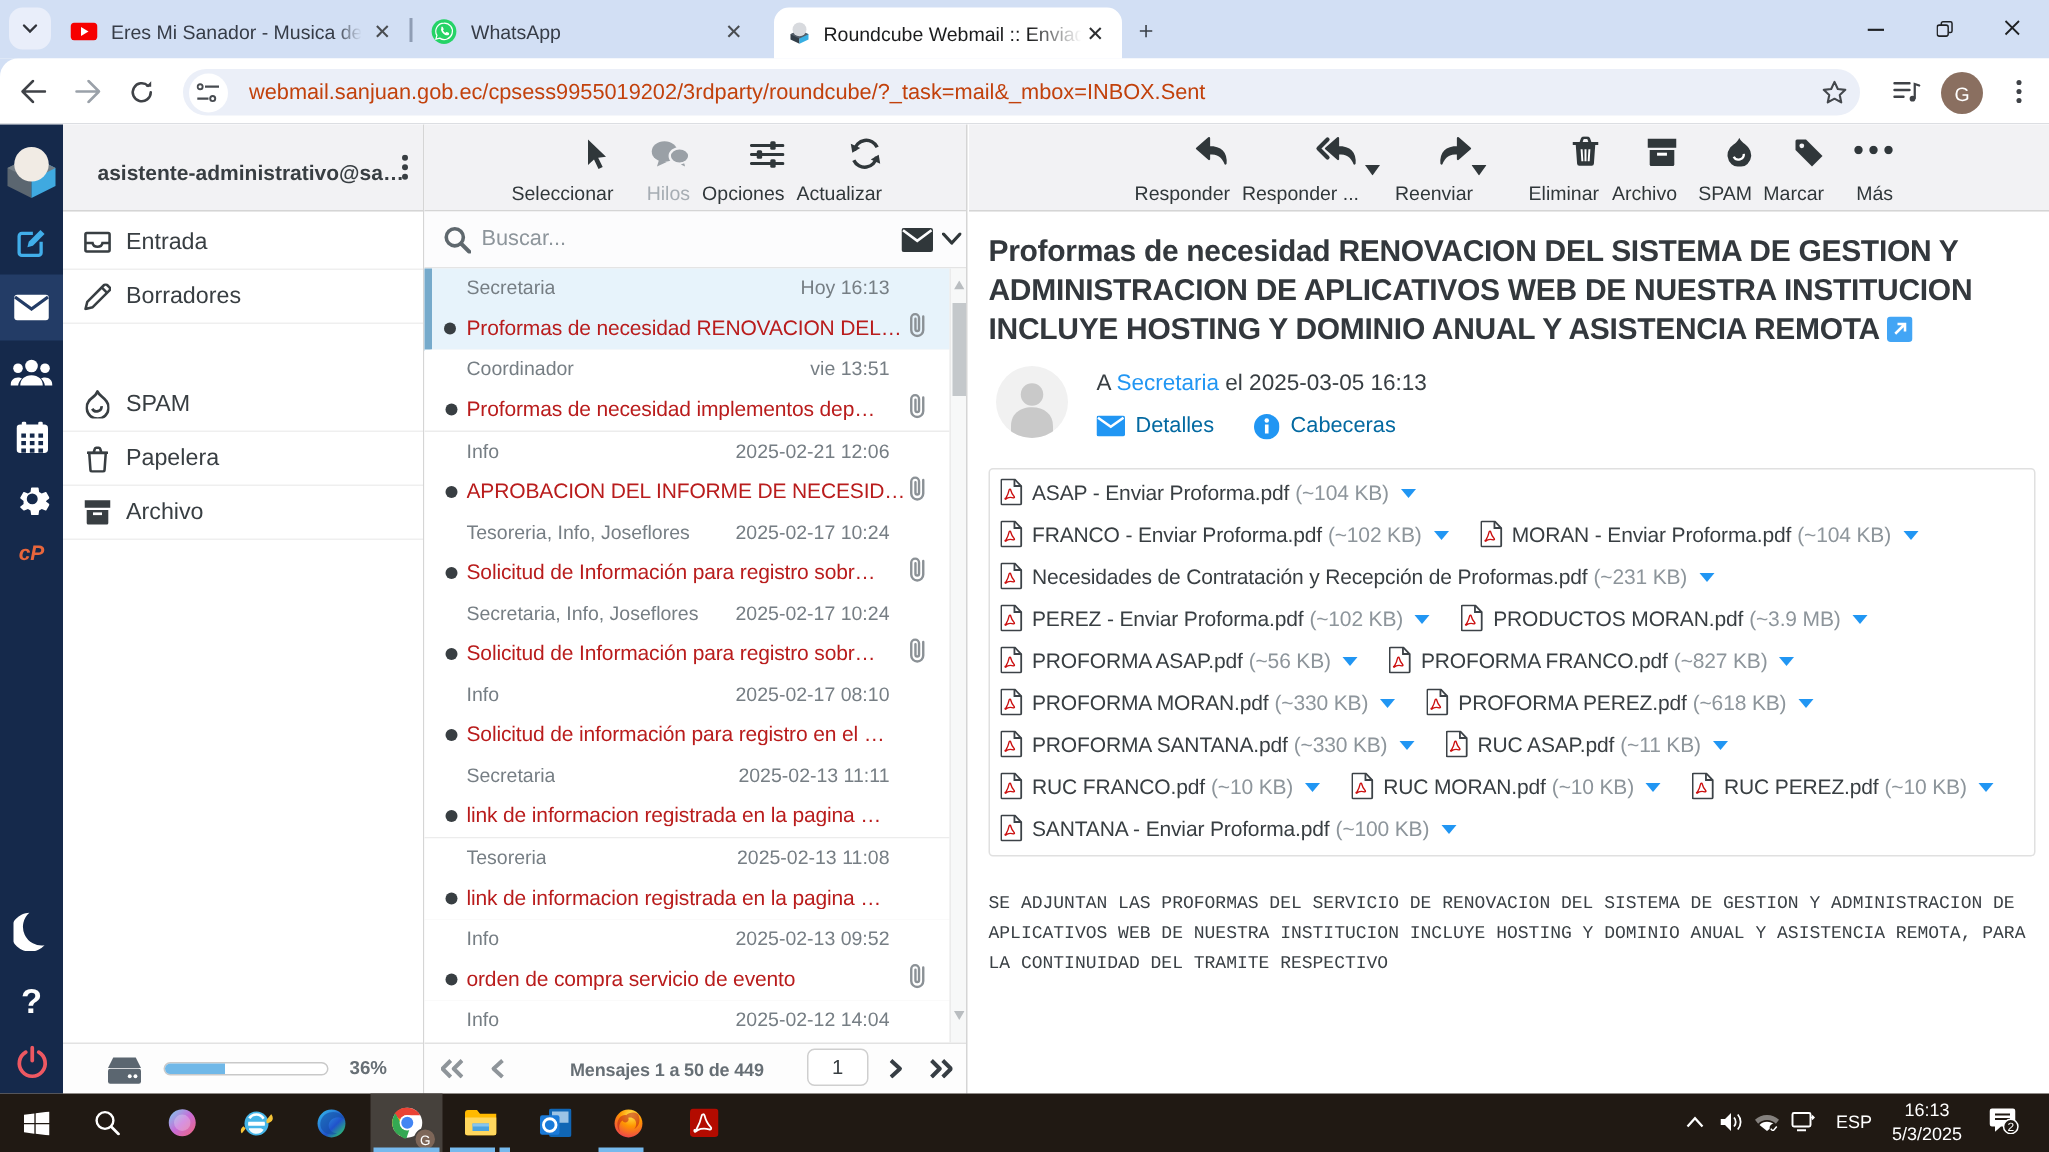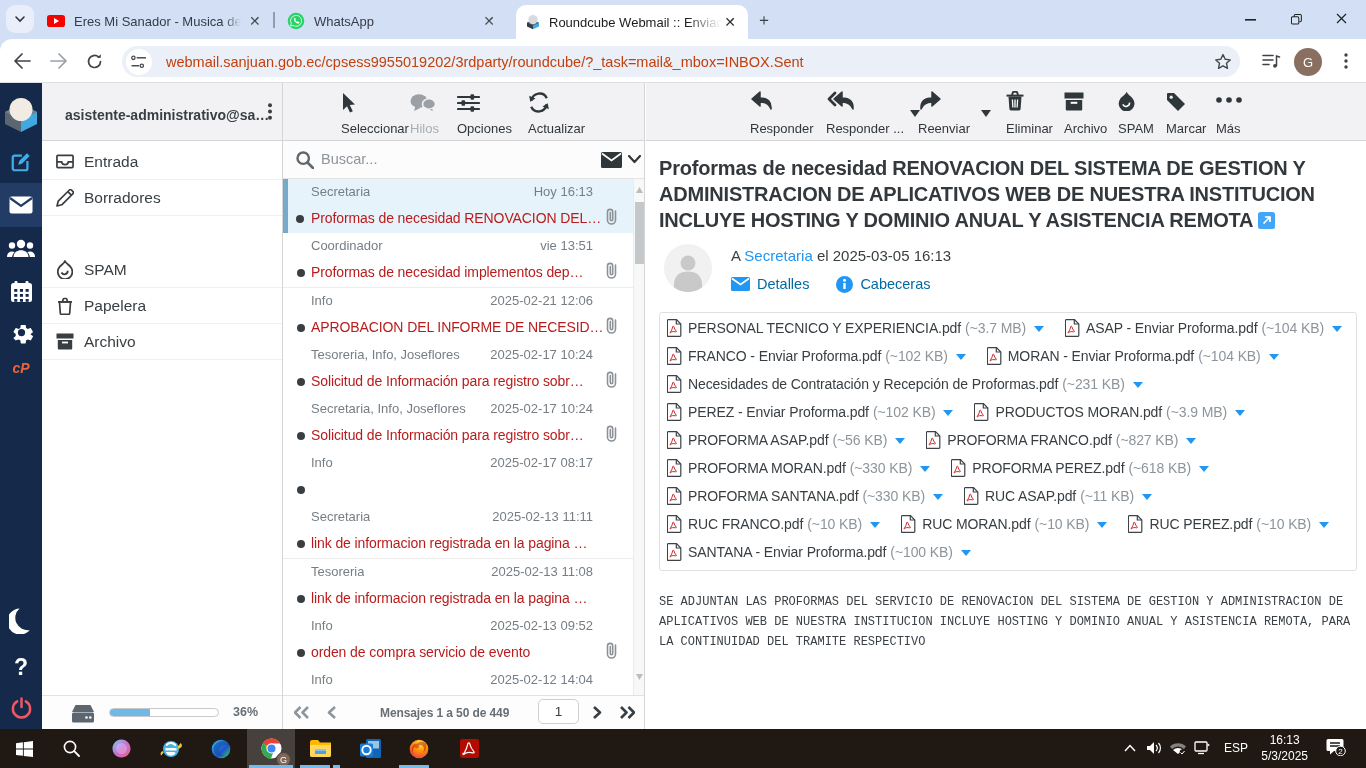--- a/index.html
+++ b/index.html
@@ -24,21 +24,21 @@
 #folders{position:absolute;left:42px;top:0;width:241px;height:646px;background:#fff;border-right:1px solid #d5d5d5}
 #fhead{position:absolute;left:0;top:0;width:100%;height:58px;background:#f2f2f4;border-bottom:1px solid #d5d5d5}
 #fhead .mail{position:absolute;left:23px;top:24px;font-size:14px;font-weight:bold;color:#383e42;width:215px;white-space:nowrap;overflow:hidden}
 .folder{position:absolute;left:0;width:100%;height:36px;border-bottom:1px solid #efefef;display:flex;align-items:center;color:#383e42;font-size:15.5px}
 .folder .fic{width:18px;height:18px;margin-left:14px;margin-right:10px;flex:none;display:flex;align-items:center;justify-content:center}
 .folder.sel{background:#e4f1fa}
 #quota{position:absolute;left:0;bottom:0;width:100%;height:34px;background:#fdfdfd;border-top:1px solid #e2e2e2}
 
 #list{position:absolute;left:283px;top:0;width:362px;height:646px;background:#fff;border-right:1px solid #d5d5d5}
 #ltoolbar{position:absolute;left:0;top:0;width:100%;height:58px;background:#f2f2f4;border-bottom:1px solid #d5d5d5}
-.tbtn{position:absolute;top:0;height:58px;text-align:left;color:#30373a}
+.tbtn{position:absolute;top:0;height:58px;text-align:right;color:#30373a}
 .tbtn .lbl{position:absolute;bottom:5px;width:100%;font-size:13px}
 .tbtn.dis{color:#a6adb3}
 #searchrow{position:absolute;left:0;top:58px;width:100%;height:38px;background:#fcfcfd;border-bottom:1px solid #e4e4e4}
 #searchrow .ph{position:absolute;left:38px;top:10px;font-size:14.5px;color:#8d959b}
 .mrow{position:absolute;left:0;width:352px;height:55px;border-bottom:1px solid #ececec;background:#fff}
 .mrow.sel{background:#e7f3fb;border-left:5px solid #76aacb;width:352px}
 .mrow .frm{position:absolute;left:28px;top:5px;font-size:13px;color:#767e84;max-width:210px;white-space:nowrap;overflow:hidden}
 .mrow.sel .frm{left:23px}
 .mrow .dt{position:absolute;right:42px;top:5px;font-size:13px;color:#767e84}
 .mrow .sbj{position:absolute;left:28px;top:31px;font-size:14px;letter-spacing:-0.1px;color:#b91c1c;width:292px;white-space:nowrap;overflow:hidden}
@@ -386,22 +386,23 @@
         <div class="frm">Secretaria, Info, Joseflores</div>
         <div class="dt">2025-02-17 10:24</div>
         <div class="blt"></div>
         <div class="sbj">Solicitud de Información para registro sobr…</div>
       <svg class="clip" width="17" height="18" viewBox="0 0 17 18">
           <path d="M12.5 4v9a4 4 0 0 1-8 0V5a2.6 2.6 0 0 1 5.2 0v7.5a1.2 1.2 0 0 1-2.4 0V5.5" fill="none" stroke="#8b9196" stroke-width="1.6" stroke-linecap="round"></path>
         </svg>
       </div>
     <div class="mrow" style="top:367px">
         <div class="frm">Info</div>
-        <div class="dt">2025-02-17 08:17</div>
+        <div class="dt">2025-02-17 08:10</div>
         <div class="blt"></div>
+        <div class="sbj">Solicitud de información para registro en el …</div>
       </div>
     <div class="mrow" style="top:421px">
         <div class="frm">Secretaria</div>
         <div class="dt">2025-02-13 11:11</div>
         <div class="blt"></div>
         <div class="sbj">link de informacion registrada en la pagina …</div>
       </div>
     <div class="mrow" style="top:476px">
         <div class="frm">Tesoreria</div>
         <div class="dt">2025-02-13 11:08</div>
@@ -539,30 +540,20 @@
       <span style="margin-left:7px">Cabeceras</span>
     </div>
     <div id="attbox">
         <div class="arow">
           <span class="att">
             <svg width="15" height="18" viewBox="0 0 15 18">
               <path d="M1.2 0.6h8.3L13.8 5v11.6a0.8 0.8 0 0 1-0.8 0.8H1.2a0.8 0.8 0 0 1-0.8-0.8V1.4a0.8 0.8 0 0 1 0.8-0.8z" fill="none" stroke="#3c4247" stroke-width="1.2"></path>
               <path d="M9.3 0.6V5h4.5" fill="none" stroke="#3c4247" stroke-width="1.2"></path>
               <path d="M3.5 13.2c1.2-2 1.9-3.7 2.2-5.5.1-.7 1-.75 1.1-.05.4 1.6 1.2 3.2 2.3 4.3.5.55.2 1.1-.55.9-.9-.3-2-.4-3.1-.15-.7.15-1.3.45-1.8.95-.35.35-.85-.05-.55-.45z" fill="none" stroke="#c11" stroke-width="0.9"></path>
             </svg>
-            <span class="nm">PERSONAL TECNICO Y EXPERIENCIA.pdf</span>
-            <span class="sz">(~3.7 MB)</span>
-            <span class="tri"></span>
-          </span>
-          <span class="att">
-            <svg width="15" height="18" viewBox="0 0 15 18">
-              <path d="M1.2 0.6h8.3L13.8 5v11.6a0.8 0.8 0 0 1-0.8 0.8H1.2a0.8 0.8 0 0 1-0.8-0.8V1.4a0.8 0.8 0 0 1 0.8-0.8z" fill="none" stroke="#3c4247" stroke-width="1.2"></path>
-              <path d="M9.3 0.6V5h4.5" fill="none" stroke="#3c4247" stroke-width="1.2"></path>
-              <path d="M3.5 13.2c1.2-2 1.9-3.7 2.2-5.5.1-.7 1-.75 1.1-.05.4 1.6 1.2 3.2 2.3 4.3.5.55.2 1.1-.55.9-.9-.3-2-.4-3.1-.15-.7.15-1.3.45-1.8.95-.35.35-.85-.05-.55-.45z" fill="none" stroke="#c11" stroke-width="0.9"></path>
-            </svg>
             <span class="nm">ASAP - Enviar Proforma.pdf</span>
             <span class="sz">(~104 KB)</span>
             <span class="tri"></span>
           </span>
         </div>
         <div class="arow">
           <span class="att">
             <svg width="15" height="18" viewBox="0 0 15 18">
               <path d="M1.2 0.6h8.3L13.8 5v11.6a0.8 0.8 0 0 1-0.8 0.8H1.2a0.8 0.8 0 0 1-0.8-0.8V1.4a0.8 0.8 0 0 1 0.8-0.8z" fill="none" stroke="#3c4247" stroke-width="1.2"></path>
               <path d="M9.3 0.6V5h4.5" fill="none" stroke="#3c4247" stroke-width="1.2"></path>

